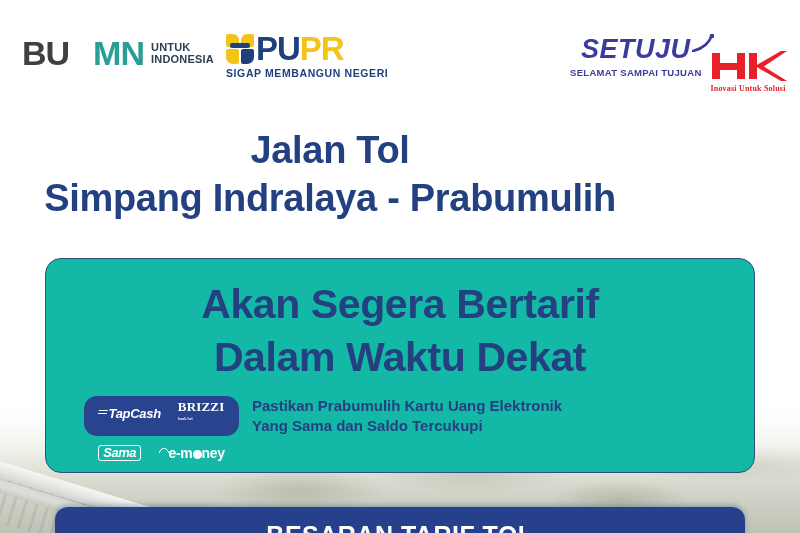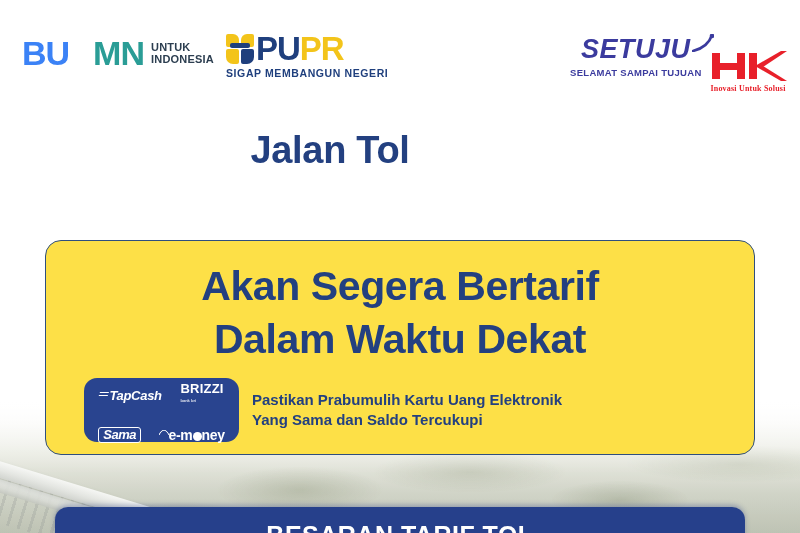--- a/index.html
+++ b/index.html
@@ -88,21 +88,21 @@
     left: 0; top: 0;
     width: 800px; height: 104px;
     z-index: 5;
   }
 
   .logo { position: absolute; }
 
   
   #logo-bumn { left: 22px; top: 36px; display: flex; align-items: center; }
   .bumn-mark { font-size: 34px; font-weight: 700; letter-spacing: -1px; line-height: 1; }
-  .bumn-bu { color: #3b82f6; }
+  .bumn-bu { color: #404040; }
   .bumn-mn { color: #2a9d96; padding-left: 24px; }
   .bumn-sub {
     margin-left: 7px;
     color: #2c3e50;
     font-size: 11px;
     font-weight: 700;
     line-height: 12px;
     letter-spacing: .2px;
   }
 
@@ -174,23 +174,23 @@
     color: #234080;
     font-weight: 700;
     z-index: 5;
   }
   #headline .l1 { font-size: 38px; line-height: 48px; letter-spacing: -.3px;}
   #headline .l2 { font-size: 38px; line-height: 48px; letter-spacing: -.3px;}
 
   
   #main-card {
     position: absolute;
-    left: 45px; top: 240px;
+    left: 45px; top: 258px;
     width: 710px; height: 215px;
-    background: #fde047;
+    background: #14b8a6;
     border: 1.6px solid #2f4f7f;
     border-radius: 16px;
     z-index: 6;
     box-sizing: border-box;
   }
   #card-heading {
     text-align: center;
     color: #234080;
     font-weight: 700;
     font-size: 41px;
@@ -201,21 +201,21 @@
   #card-note {
     display: flex;
     align-items: center;
     margin-top: 12px;
     padding-left: 38px;
   }
 
   
   #emoney-badge {
     width: 155px;
-    height: 64px;
+    height: 40px;
     background: #29448f;
     border-radius: 13px;
     flex: 0 0 auto;
     padding: 5px 6px;
     box-sizing: border-box;
     display: flex;
     flex-direction: column;
     justify-content: space-around;
     gap: 20px;
   }
@@ -227,20 +227,21 @@
   .em-tapcash::before {
     content: "";
     position: absolute; left: 0; top: 4px;
     width: 9px; height: 6px;
     background: repeating-linear-gradient(180deg,#fff 0 1.4px, transparent 1.4px 3px);
     transform: skewX(-18deg);
   }
   .em-brizzi {
     color: #ffffff; font-size: 13px; font-weight: 800; letter-spacing: .2px;
     line-height: 12px;
+    font-family: Liberation Serif, serif;
   }
   .em-brizzi small { display:block; font-size:4px; font-weight:600; letter-spacing:0; opacity:.85;}
   .em-flazz {
     color: #ffffff; font-size: 13px; font-weight: 800; font-style: italic;
     border: 1.2px solid #ffffff; border-radius: 3px; padding: 0 4px;
     letter-spacing: -.5px; line-height: 14px;
   }
   .em-emoney {
     color: #ffffff; font-size: 14px; font-weight: 800; letter-spacing: -.3px;
     position: relative; padding-left: 11px; line-height: 14px;
@@ -340,20 +341,21 @@
       <polygon points="46,16 72,1 78,1 54,17" fill="#e8202a"></polygon>
       <polygon points="46,16 72,31 78,31 54,16" fill="#e8202a"></polygon>
     </svg>
     <div class="hk-sub">Inovasi Untuk Solusi</div>
   </div>
 
 </div>
 
 <div id="headline">
   <div class="l1">Jalan Tol</div>
+  <div class="l2">Simpang Indralaya - Prabumulih</div>
 </div>
 
 <div id="main-card">
   <div id="card-heading">
     <div>Akan Segera Bertarif</div>
     <div>Dalam Waktu Dekat</div>
   </div>
 
   <div id="card-note">
     <div id="emoney-badge">

